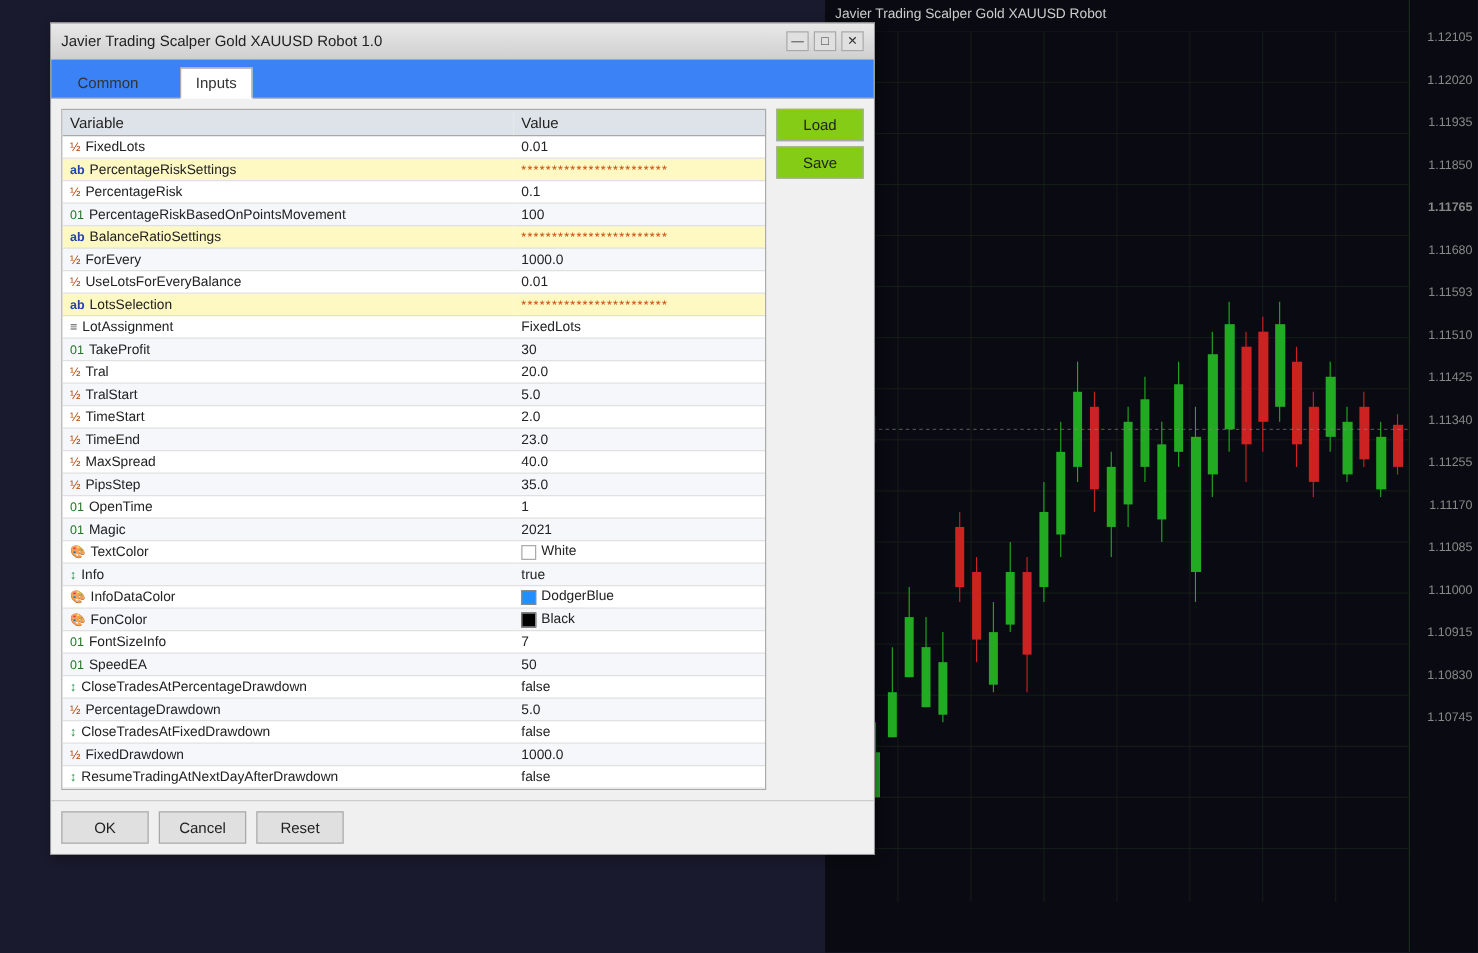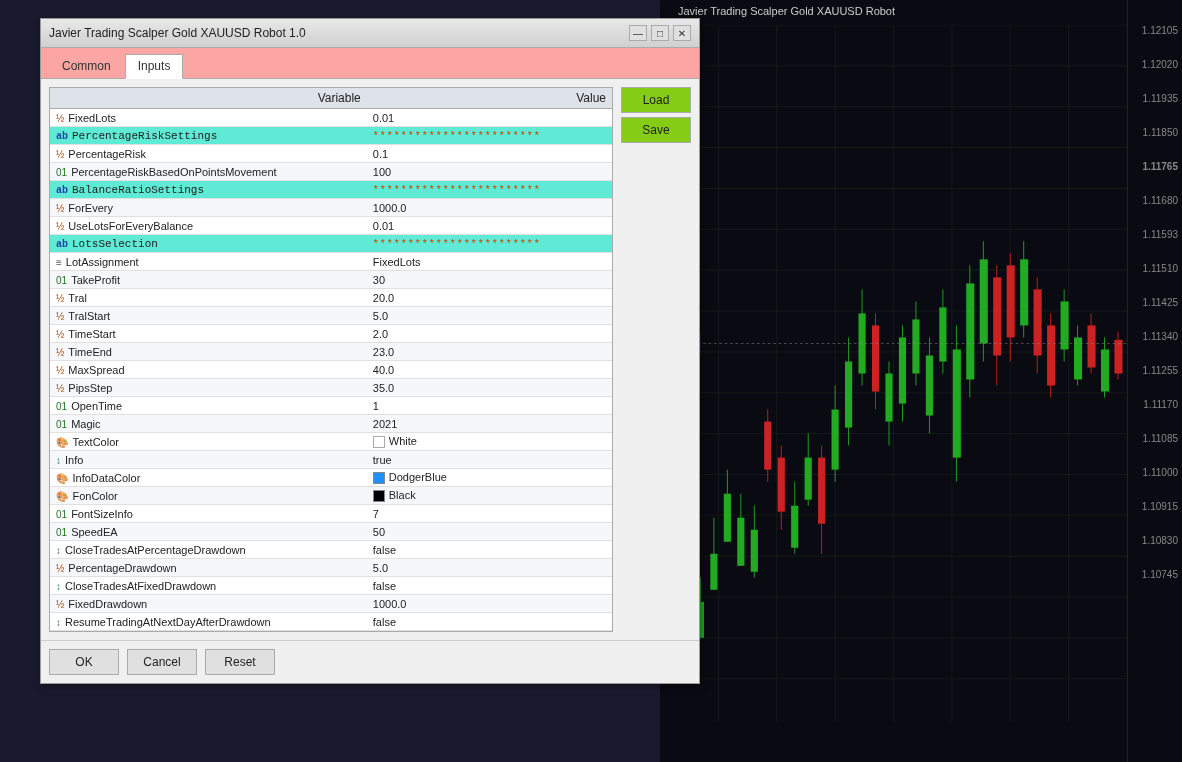--- a/index.html
+++ b/index.html
@@ -56,23 +56,23 @@
       display: flex;
       align-items: center;
       justify-content: center;
       color: #333;
     }
 
     
     .tabs {
       display: flex;
       padding: 6px 8px 0 8px;
-      background: #fca5a5;
+      background: #3b82f6;
       border-bottom: 1px solid #aaa;
-      gap: 1px;
+      gap: 20px;
     }
 
     .tab {
       padding: 4px 12px;
       font-size: 12px;
       cursor: pointer;
       border: 1px solid transparent;
       background: transparent;
       color: #333;
     }
@@ -102,21 +102,21 @@
     }
 
     .params-table {
       width: 100%;
       border-collapse: collapse;
     }
 
     .params-table th {
       background: #dde3e8;
       padding: 3px 6px;
-      text-align: right;
+      text-align: left;
       font-weight: normal;
       border-bottom: 1px solid #aaa;
       font-size: 12px;
       color: #222;
     }
 
     .params-table td {
       padding: 2px 6px;
       border-bottom: 1px solid #e0e0e0;
       font-size: 11px;
@@ -126,22 +126,21 @@
 
     .params-table tr:nth-child(even) td {
       background: #f5f7fa;
     }
 
     .params-table tr:nth-child(odd) td {
       background: white;
     }
 
     .params-table tr.section-row td {
-      background: #5eead4;
-      font-family: Liberation Mono, monospace;
+      background: #fef9c3;
     }
 
     .cell-icon {
       display: inline-block;
       font-size: 10px;
       margin-right: 4px;
       color: #555;
       font-style: normal;
     }
 
@@ -207,21 +206,21 @@
       left: 660px;
       right: 0;
       bottom: 0;
       background: #0a0a12;
       overflow: hidden;
     }
 
     .chart-title {
       position: absolute;
       top: 5px;
-      left: 18px;
+      left: 8px;
       color: #cccccc;
       font-size: 11px;
     }
 
     .chart-blue-dot {
       position: absolute;
       top: 5px;
       right: 10px;
       width: 14px;
       height: 14px;

